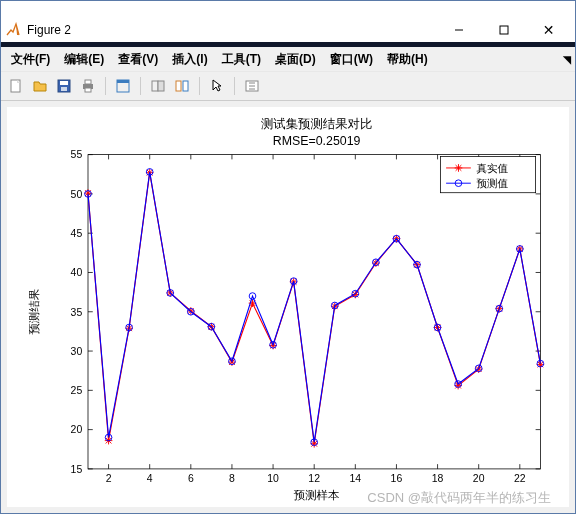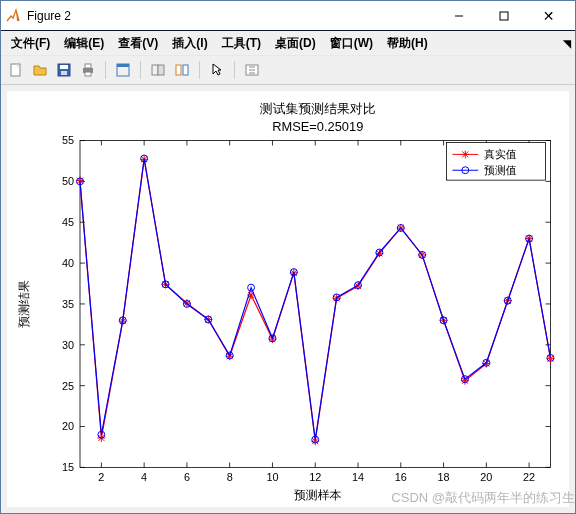--- a/index.html
+++ b/index.html
@@ -1,37 +1,37 @@
 <!DOCTYPE html>
 <html><head>
 <meta charset="utf-8">
 <style>
   * { box-sizing: border-box; margin: 0; padding: 0; font-family: "Microsoft YaHei", SimSun, Arial, sans-serif; }
   body { background: #f0f0f0; width: 576px; height: 514px; overflow: hidden; }
   .window { width: 576px; height: 514px; background: #ffffff; border: 1px solid #5a7aa8; display: flex; flex-direction: column; }
-  .titlebar { height: 30px; background: #ffffff; display: flex; align-items: center; padding: 0 4px; border-bottom: 1px solid #0f172a; }
+  .titlebar { height: 30px; background: #ffffff; display: flex; align-items: center; padding: 0 4px; border-bottom: 5px solid #0f172a; margin-top: 16px; }
   .titlebar .logo { width: 16px; height: 16px; margin-right: 6px; }
   .titlebar .title { font-size: 12px; color: #000; flex: 1; }
   .win-btn { width: 45px; height: 30px; display: flex; align-items: center; justify-content: center; font-size: 12px; }
   .close-x { font-size: 14px; }
   .menubar { height: 24px; background: #f0f0f0; display: flex; align-items: center; padding: 0 4px; font-size: 12px; gap: 2px; position: relative; font-weight: bold; }
   .menubar .menu-item { padding: 2px 6px; white-space: nowrap; }
   .overflow { position: absolute; right: 4px; font-size: 10px; }
   .toolbar { height: 30px; background: #f0f0f0; border-top: 1px solid #e8e8e8; border-bottom: 1px solid #cccccc; display: flex; align-items: center; padding: 0 4px; gap: 2px; }
   .tbtn { width: 22px; height: 22px; display: flex; align-items: center; justify-content: center; border: 1px solid transparent; }
   .tsep { width: 1px; height: 18px; background: #cccccc; margin: 0 4px; }
   .client { flex: 1; background: #f0f0f0; position: relative; }
   .plot-area { position: absolute; inset: 6px; background: #ffffff; }
   svg.chart { width: 100%; height: 100%; display: block; }
   .axis-label { font-size: 12px; fill: #000; }
   .tick-label { font-size: 11px; fill: #000; }
   .chart-title { font-size: 13px; fill: #000; }
   .legend-box { fill: #ffffff; stroke: #000; stroke-width: 0.8; }
   .legend-text { font-size: 11px; fill: #000; }
-  .watermark { position: absolute; right: 0; bottom: 6px; font-size: 13px; color: rgba(120,120,120,0.55); pointer-events: none; }
+  .watermark { position: absolute; right: 24px; bottom: 6px; font-size: 13px; color: rgba(120,120,120,0.55); pointer-events: none; }
 </style>
 </head>
 <body>
 
 <div class="window">
 
   <div class="titlebar">
     <svg class="logo" viewBox="0 0 16 16">
       <path d="M2 13 L6 8 L8 10 L11 2 L14 13" fill="none" stroke="#d9731a" stroke-width="1.3"></path>
       <path d="M11 2 L14 13 L12 13 Z" fill="#d9731a"></path>

